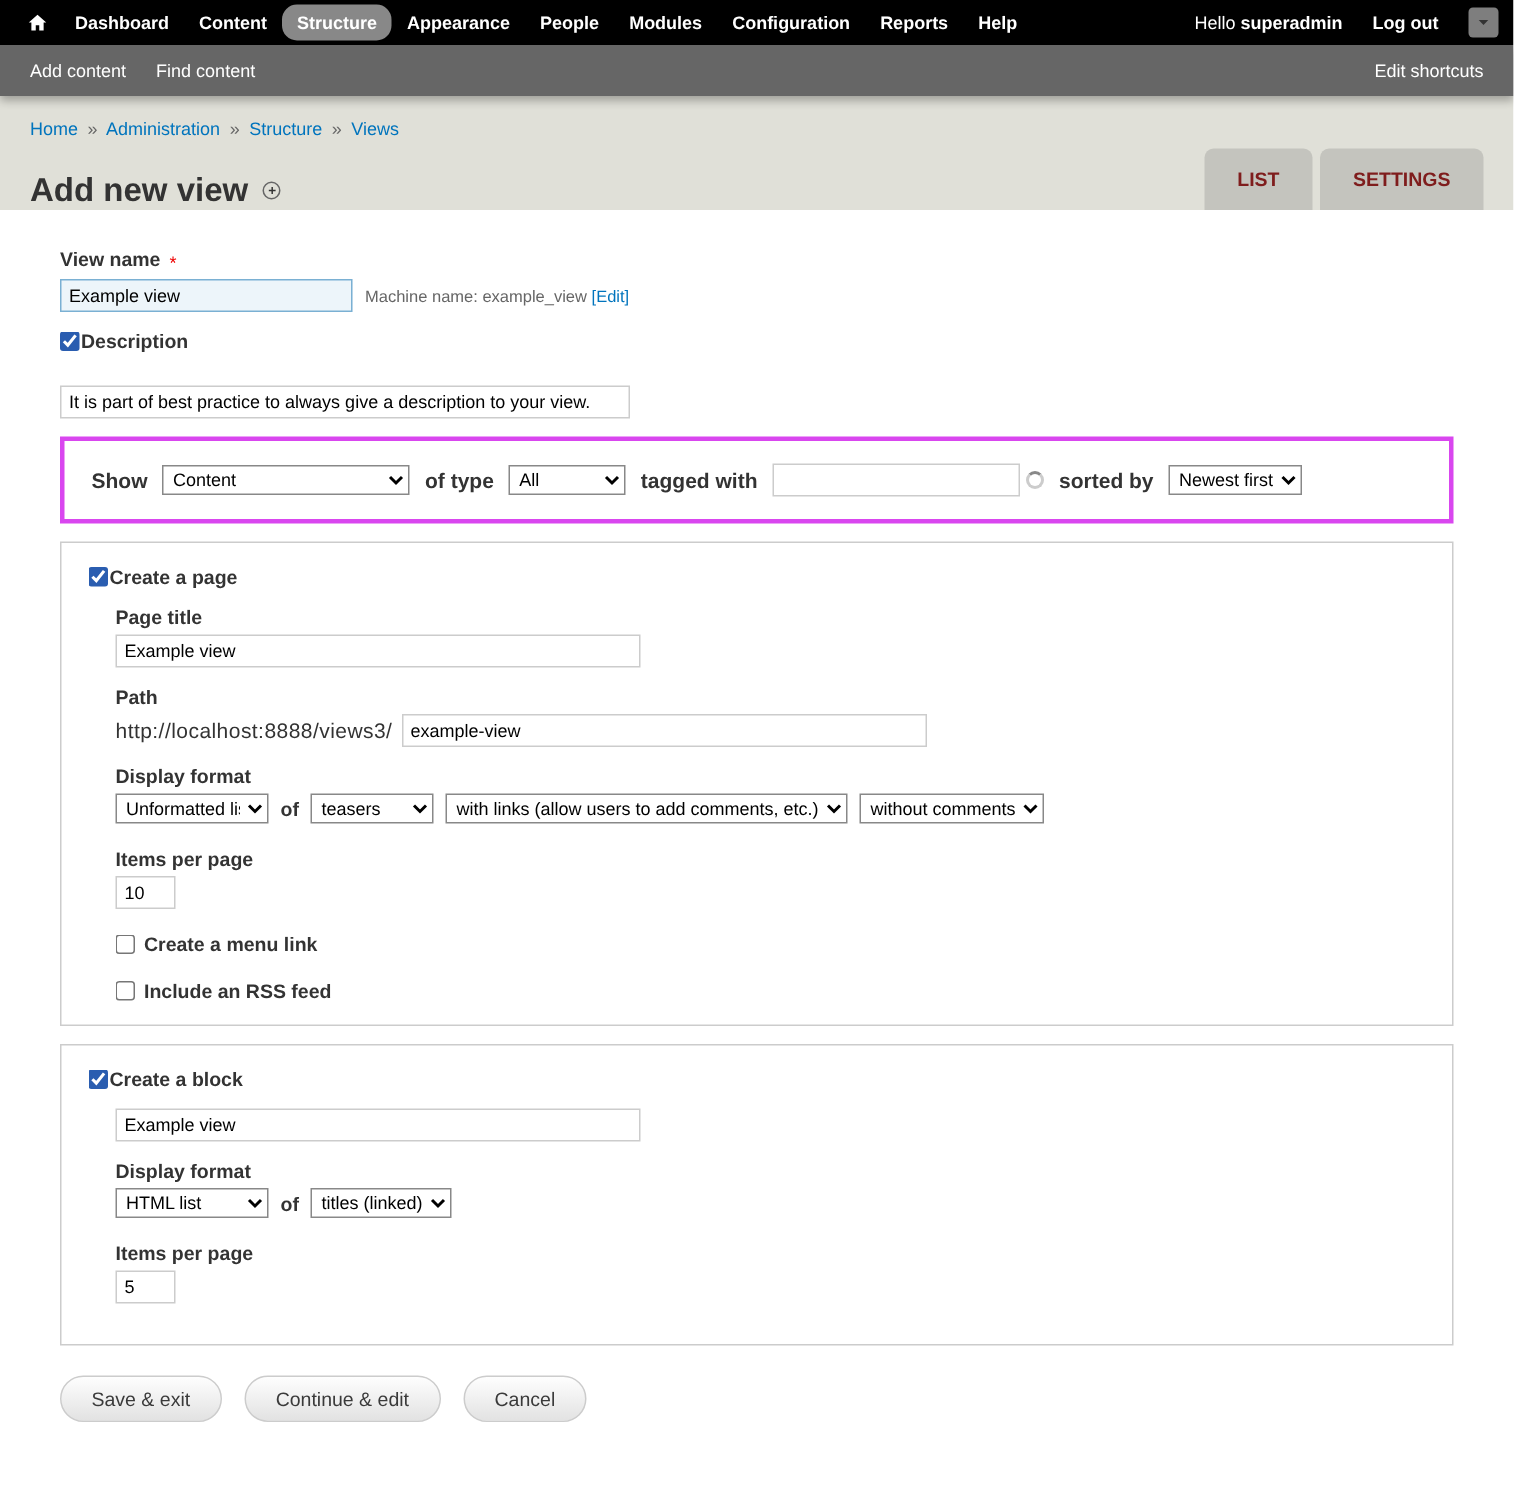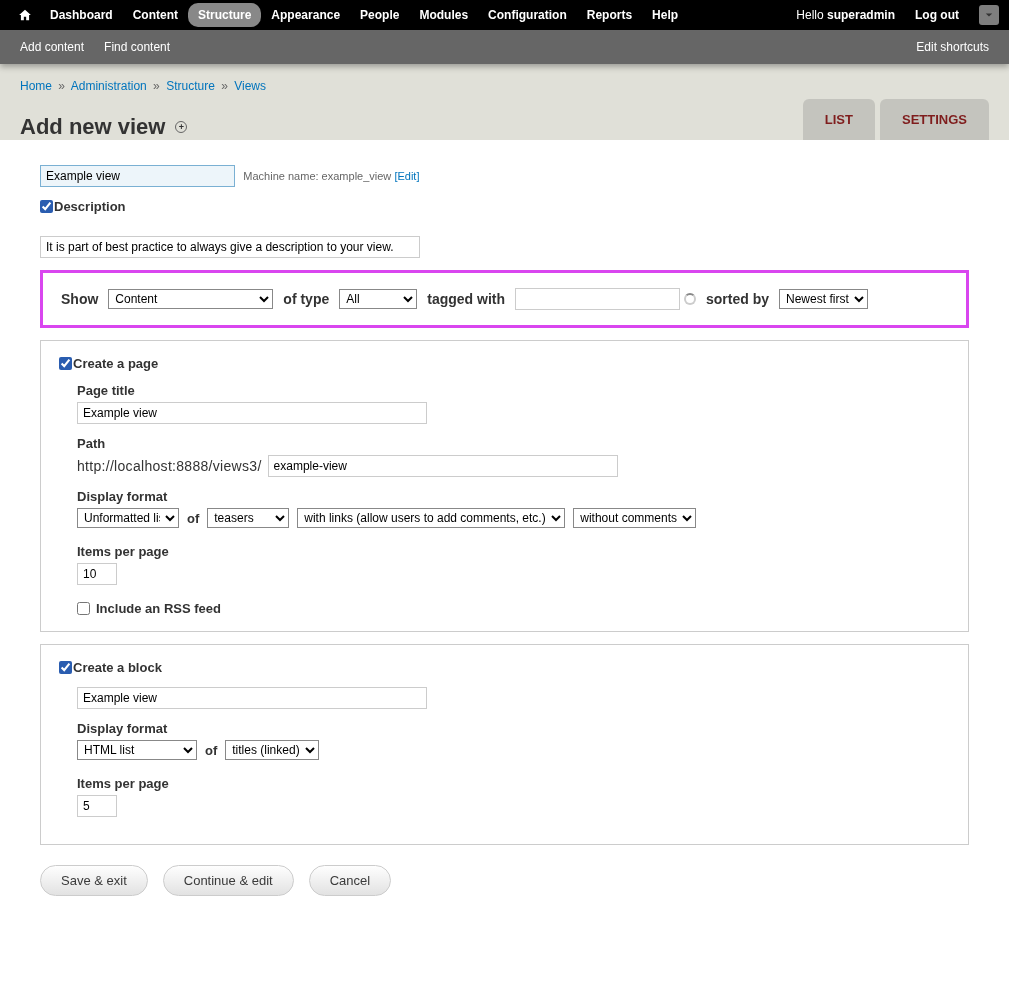--- a/index.html
+++ b/index.html
@@ -122,20 +122,24 @@
     <div class="tabs">
       <div class="tab">LIST</div>
       <div class="tab">SETTINGS</div>
     </div>
   </div>
 </div>
 
 <div class="content">
 
   <div class="form-item">
+    <div class="label-row">
+      <span class="form-label" style="display:inline">View name</span>
+      <span class="required">*</span>
+    </div>
     <input type="text" class="text-input highlight" style="width: 195px;" value="Example view">
     <span class="machine-name">
       <span>Machine name: </span><span>example_view</span>
       <a>[Edit]</a>
     </span>
   </div>
 
   <div class="form-item">
     <label class="check-label">
       <input type="checkbox" checked="" style="">
@@ -187,20 +191,24 @@
           <select class="select-control"><option>with links (allow users to add comments, etc.)</option></select>
           <select class="select-control"><option>without comments</option></select>
         </div>
       </div>
 
       <div class="form-item sect-gap">
         <span class="sub-label">Items per page</span>
         <input type="text" class="small-input" value="10" style="">
       </div>
 
+      <label class="plain-check">
+        <input type="checkbox" style="">
+        <span>Create a menu link</span>
+      </label>
 
       <label class="plain-check">
         <input type="checkbox" style="">
         <span>Include an RSS feed</span>
       </label>
     </div>
   </div>
 
   <div class="fieldset-block">
     <label class="check-label">
@@ -209,21 +217,21 @@
     </label>
 
     <div class="indent">
       <div class="form-item">
         <input type="text" class="text-input wide" value="Example view" style="">
       </div>
 
       <div class="form-item">
         <span class="sub-label">Display format</span>
         <div class="display-format-row">
-          <select class="select-control" style="width:120px"><option>HTML list</option></select>
+          <select class="select-control" style="width:102px"><option>HTML list</option></select>
           <span class="of-label">of</span>
           <select class="select-control"><option>titles (linked)</option></select>
         </div>
       </div>
 
       <div class="form-item sect-gap">
         <span class="sub-label">Items per page</span>
         <input type="text" class="small-input" value="5" style="">
       </div>
     </div>

